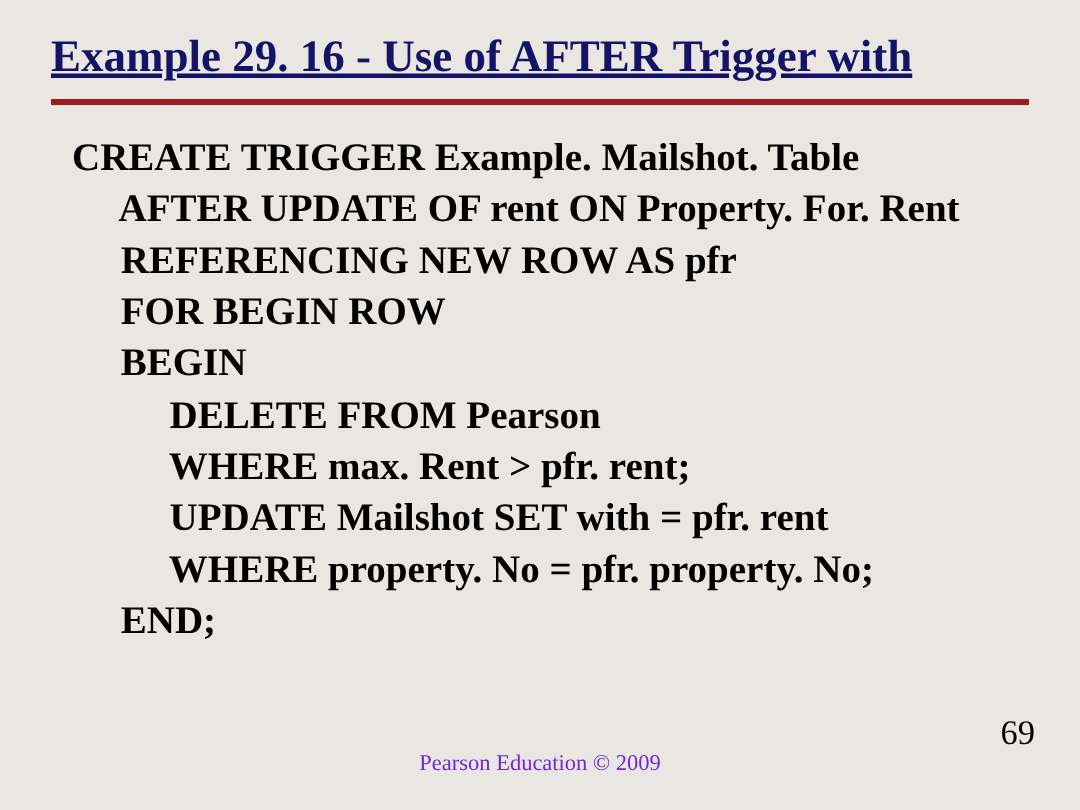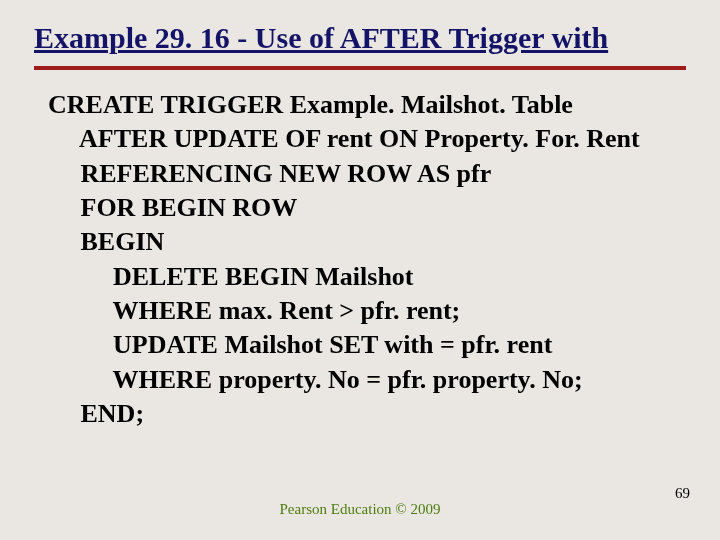--- a/index.html
+++ b/index.html
@@ -45,48 +45,48 @@
     white-space: pre;
     font-family: "Times New Roman", Times, serif;
   }
   .footer {
     position: absolute;
     bottom: 22px;
     left: 0;
     width: 100%;
     text-align: center;
     font-size: 15px;
-    color: #4d7c0f;
+    color: #6d28d9;
     margin-top: 41px;
   }
   .pagenum {
     position: absolute;
     right: 30px;
     bottom: 38px;
-    font-size: 15px;
+    font-size: 23px;
     color: #000;
     margin-top: 32px;
   }
 </style>
 </head>
 <body>
 
 <div class="slide">
 
   <div class="title">
     <span class="underline">Example 29. 16 - Use of AFTER Trigger with</span><br>
   </div>
   <div class="rule"></div>
 
   <div class="body"><span>CREATE TRIGGER Example. Mailshot. Table</span>
      <span>AFTER UPDATE OF rent ON Property. For. Rent</span>
      <span>REFERENCING NEW ROW AS pfr</span>
      <span>FOR BEGIN ROW</span>
      <span>BEGIN</span>
-          <span>DELETE BEGIN Mailshot</span>
+          <span>DELETE FROM Pearson</span>
           <span>WHERE max. Rent &gt; pfr. rent;</span>
           <span>UPDATE Mailshot SET with = pfr. rent</span>
           <span>WHERE property. No = pfr. property. No;</span>
      <span>END;</span></div>
 
   <div class="footer">Pearson Education © 2009</div>
   <div class="pagenum">69</div>
 </div>
 
 </body></html>

